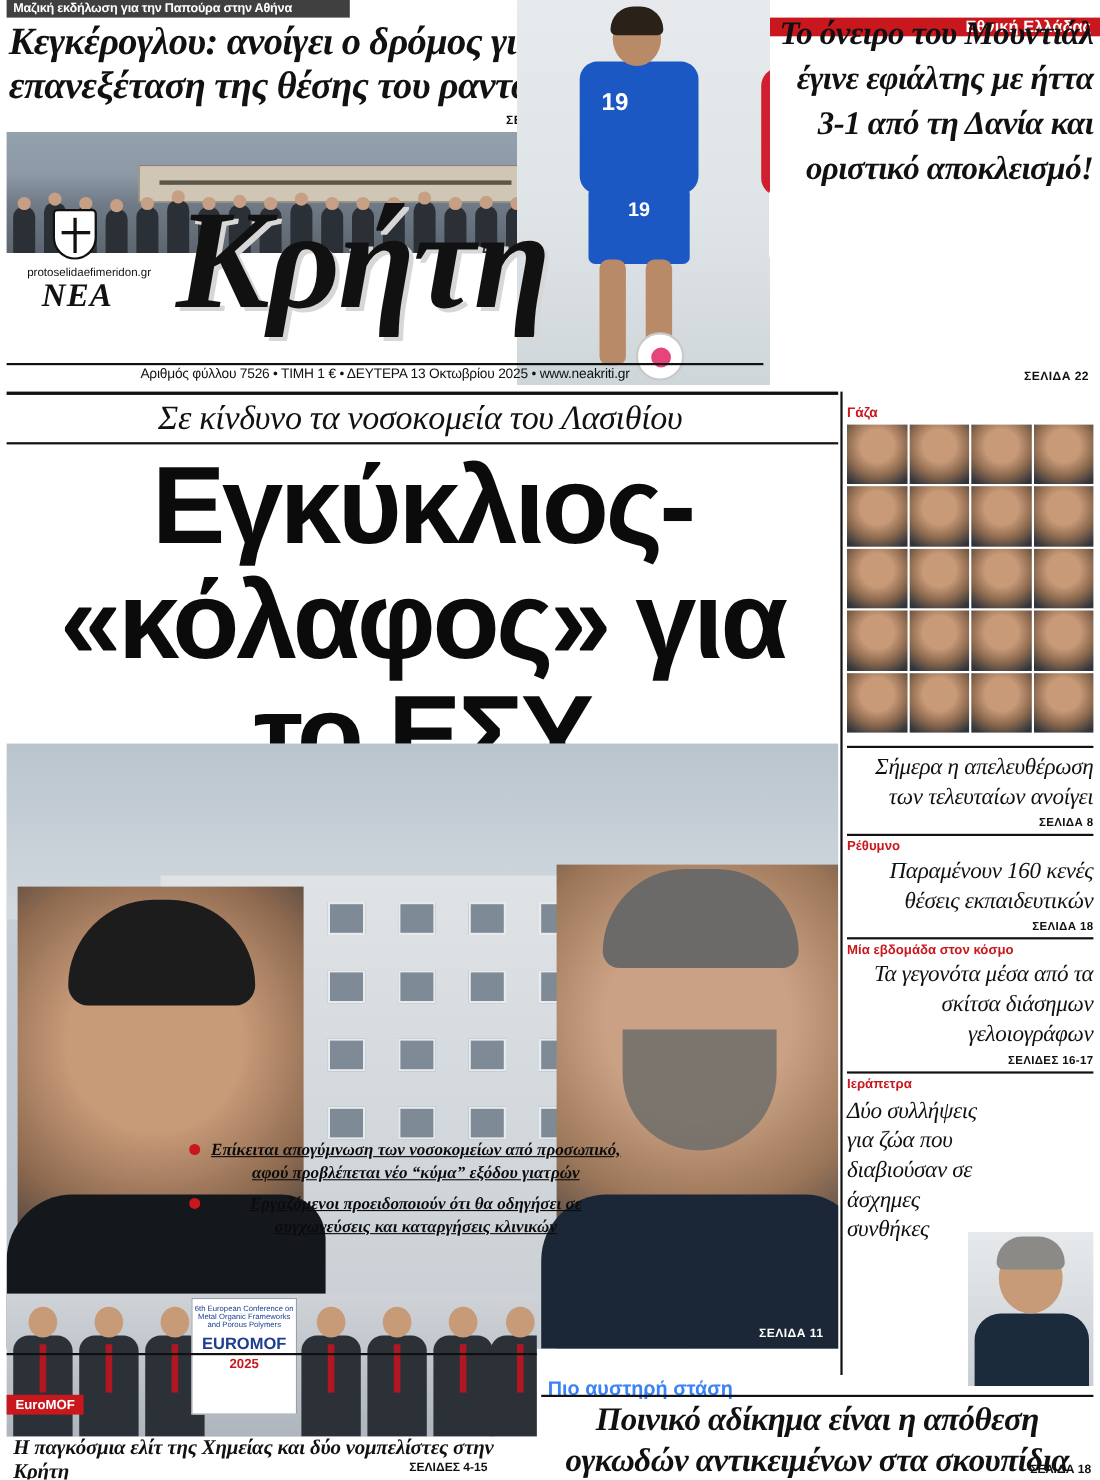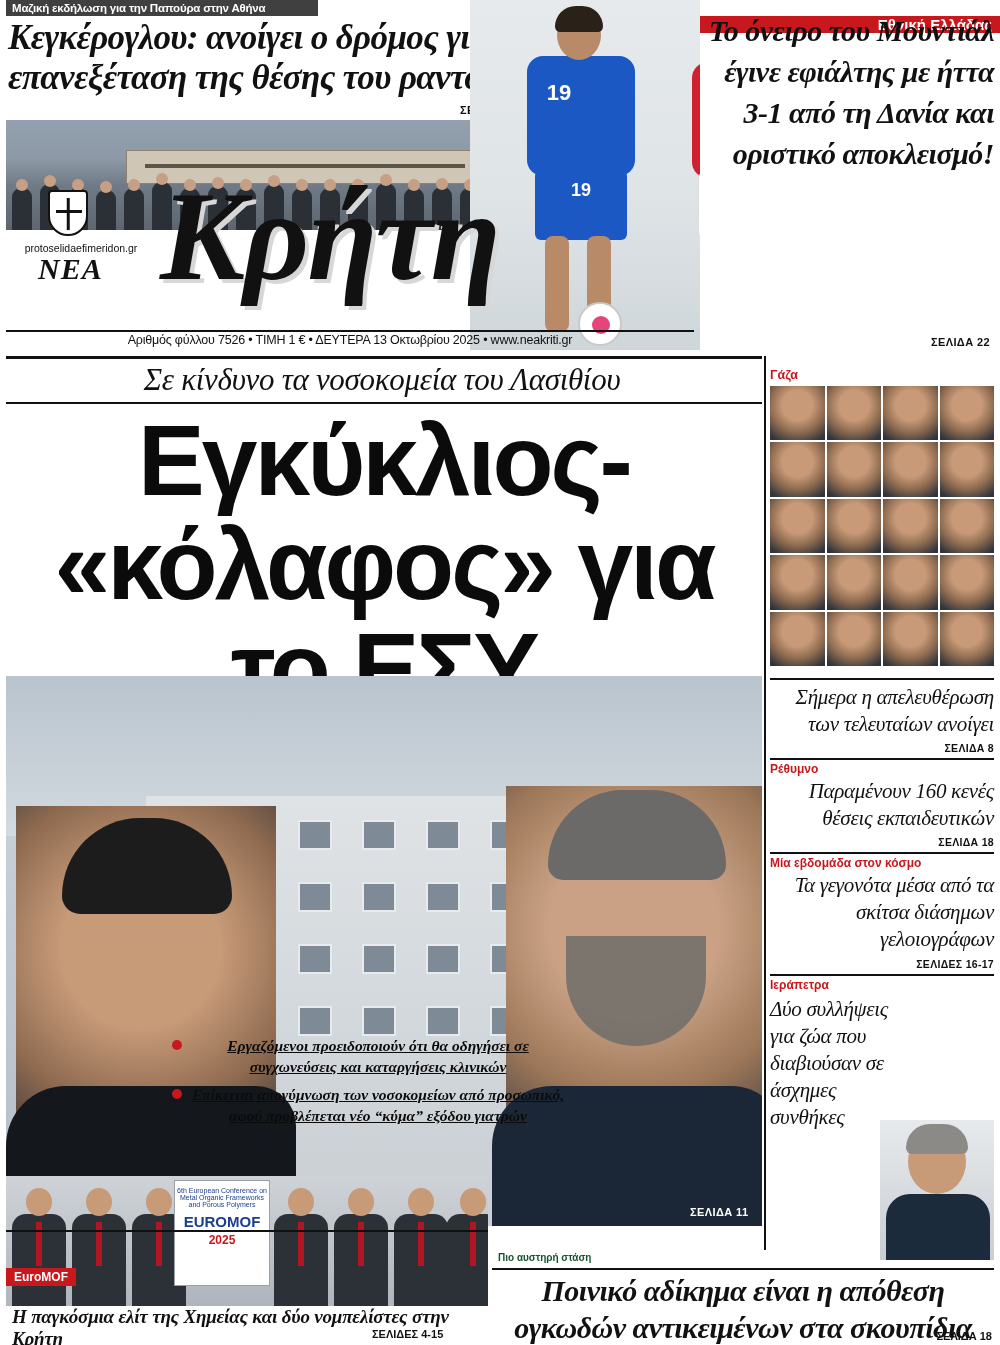--- a/index.html
+++ b/index.html
@@ -227,22 +227,22 @@
     font-family: "Liberation Serif", serif; font-style: italic; font-weight: bold;
     font-size: 19px; color: #111; letter-spacing: -0.2px;
   }
   .euro-page {
     position: absolute; left: 372px; top: 1328px;
     font-family: "Liberation Sans", sans-serif; font-weight: bold; font-size: 11px; color: #111;
   }
 
   
   .strict-tag {
-    position: absolute; left: 498px; top: 1252px; color: #14532d;
-    font-family: "Liberation Sans", sans-serif; font-weight: bold; font-size: 10px;
+    position: absolute; left: 498px; top: 1252px; color: #3b82f6;
+    font-family: "Liberation Sans", sans-serif; font-weight: bold; font-size: 18px;
   }
   .strict-rule { position: absolute; left: 492px; top: 1268px; width: 502px; height: 2px; background: #111; }
   .strict-text {
     position: absolute; left: 492px; top: 1272px; width: 502px; text-align: center;
     font-family: "Liberation Serif", serif; font-style: italic; font-weight: bold;
     font-size: 30px; line-height: 37px; color: #111; letter-spacing: -0.5px;
   }
   .strict-page {
     position: absolute; right: 8px; top: 1330px;
     font-family: "Liberation Sans", sans-serif; font-weight: bold; font-size: 11px; color: #111;
@@ -404,25 +404,25 @@
     <div class="face-right">
       <div class="hair"></div>
         <div class="beard"></div>
         <div class="suit"></div>
     </div>
   </div>
 
   <div class="bullets">
     <div class="li">
       <span class="dot"></span>
-      <u>Εργαζόμενοι προειδοποιούν ότι θα οδηγήσει σε συγχωνεύσεις και καταργήσεις κλινικών</u>
+      <u>Επίκειται απογύμνωση των νοσοκομείων από προσωπικό, αφού προβλέπεται νέο “κύμα” εξόδου γιατρών</u>
     </div>
     <div class="li">
       <span class="dot"></span>
-      <u>Επίκειται απογύμνωση των νοσοκομείων από προσωπικό, αφού προβλέπεται νέο “κύμα” εξόδου γιατρών</u>
+      <u>Εργαζόμενοι προειδοποιούν ότι θα οδηγήσει σε συγχωνεύσεις και καταργήσεις κλινικών</u>
     </div>
   </div>
   <div class="main-page-ref">ΣΕΛΙΔΑ 11</div>
 
   <div class="euro-photo">
     <div class="euro-people">
       <i style="left:6px"></i>
         <i style="left:66px"></i>
         <i style="left:126px"></i>
       <i style="left:268px"></i>

